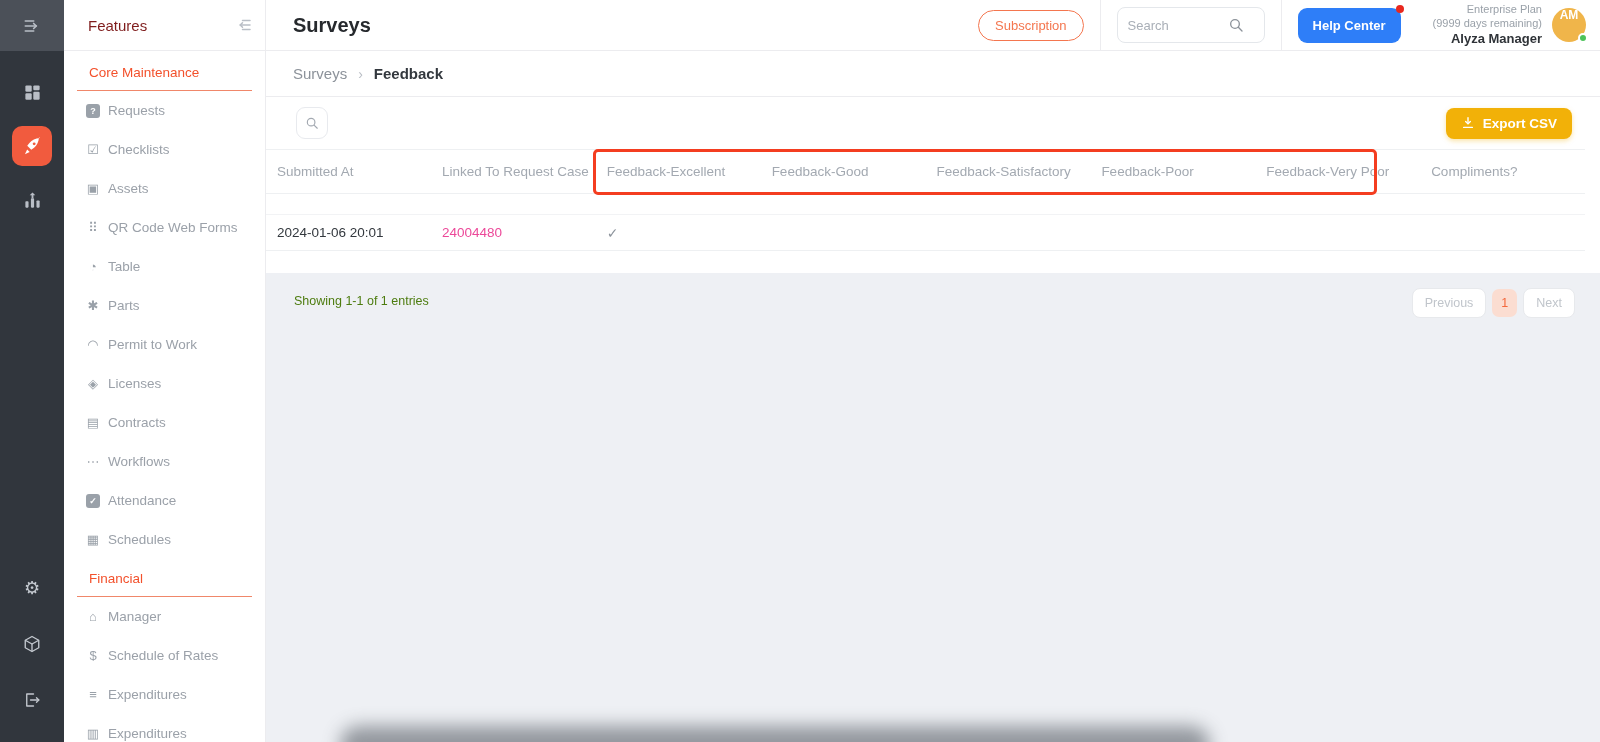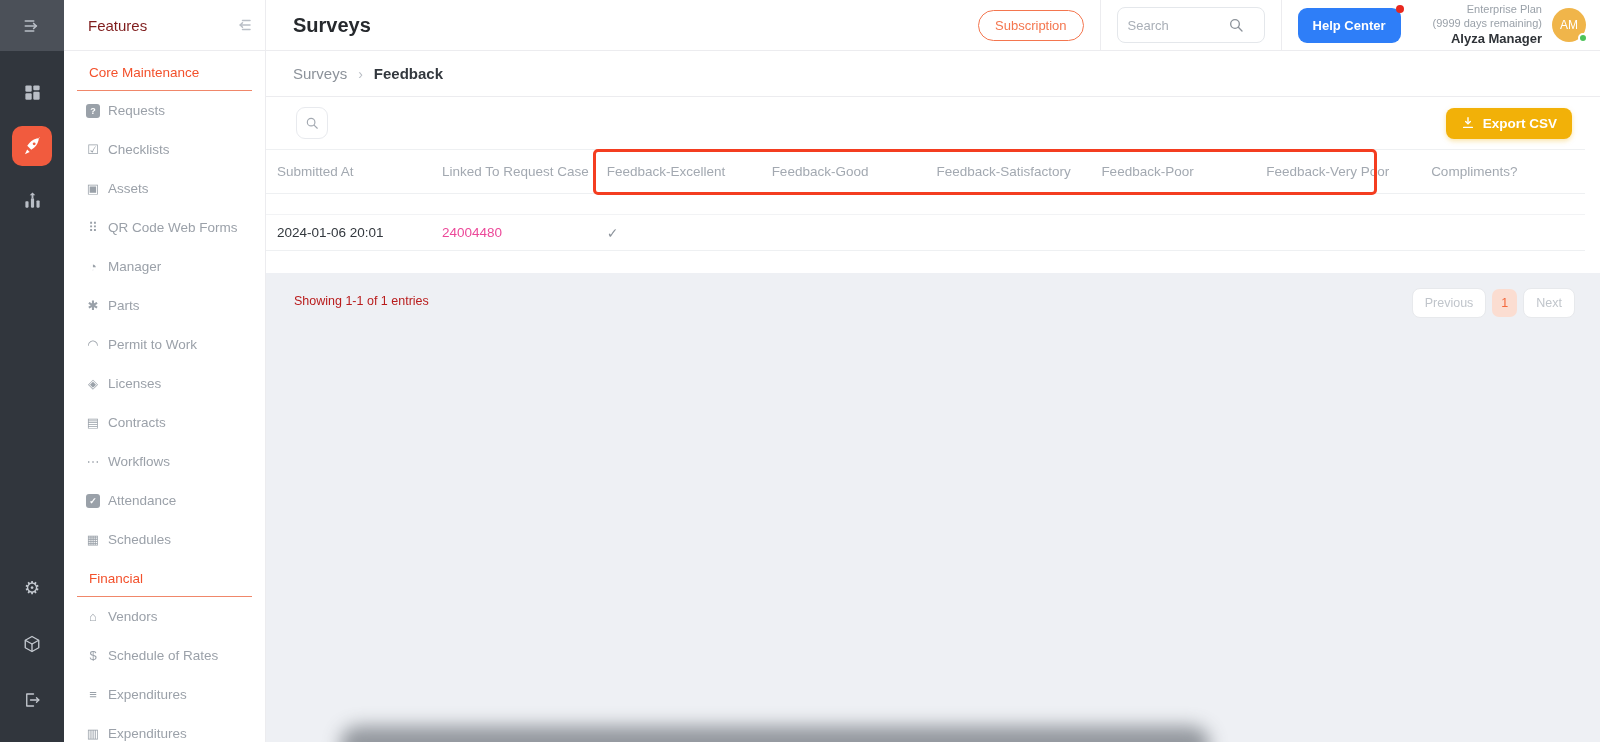--- a/index.html
+++ b/index.html
@@ -39,21 +39,21 @@
   #search-box { width:148px; height:36px; border:1px solid #e4e7eb; border-radius:8px; display:flex; align-items:center; padding:0 10px; }
   #search-box input { border:none; outline:none; width:100px; font-size:13px; color:#60666d; font-family:inherit; }
   #search-box input::placeholder { color:#a9afb7; }
   #help-wrap { position:relative; }
   #help-btn { background:#2e7ef8; color:#fff; border:none; border-radius:9px; padding:10px 15px; font-size:13px; font-weight:bold; cursor:pointer; font-family:inherit; }
   #help-dot { position:absolute; top:-3px; right:-3px; width:8px; height:8px; border-radius:50%; background:#e8281e; }
   #user-sect { display:flex; align-items:center; gap:10px; padding:0 14px 0 16px; height:51px; }
   #user-text { text-align:right; line-height:1.25; }
   .plan-line { font-size:11px; color:#9aa1a9; }
   #user-name { font-size:13px; font-weight:bold; color:#2f3338; }
-  #avatar { position:relative; width:34px; height:34px; border-radius:50%; background:#f0b54a; color:#fff; font-size:12px; font-weight:normal; display:flex; align-items:center; justify-content:center; cursor:pointer; }
+  #avatar { position:relative; width:34px; height:34px; border-radius:50%; background:#f0b54a; color:#fff; font-size:12px; font-weight:bold; display:flex; align-items:flex-start; justify-content:center; cursor:pointer; }
   #presence-dot { position:absolute; bottom:-1px; right:-2px; width:10px; height:10px; border-radius:50%; background:#4cc35a; border:2px solid #fff; }
   
   #breadcrumb-bar { height:46px; flex:none; display:flex; align-items:center; gap:11px; padding-left:27px; border-bottom:1px solid #ececef; background:#fff; }
   #crumb-root { font-size:15px; color:#8c929a; cursor:pointer; }
   #crumb-sep { font-size:14px; color:#b9bec5; }
   #crumb-page { font-size:15px; color:#33383e; font-weight:bold; }
   
   #tabs-bar { height:43px; flex:none; display:flex; align-items:flex-end; gap:48px; padding-left:27px; border-bottom:1px solid #ececef; background:#fff; }
   .tab { padding-bottom:12px; font-size:13.5px; color:#c9ced5; cursor:pointer; border-bottom:2px solid transparent; margin-bottom:-1px; white-space:nowrap; }
   .tab.active { color:#2f3338; font-weight:bold; border-bottom-color:#f3512c; }
@@ -66,21 +66,21 @@
   #table-wrap { position:relative; padding-bottom:22px; }
   table { width:1319px; table-layout:fixed; border-collapse:collapse; }
   th { height:44px; text-align:left; font-weight:normal; font-size:13.5px; color:#a3a9b1; padding-left:11px; border-top:1px solid #eef0f2; border-bottom:1px solid #eef0f2; white-space:nowrap; overflow:hidden; }
   tr.filter-row td { height:21px; border-bottom:1px solid #f2f3f5; }
   tr.data-row td { height:36px; font-size:13.5px; color:#33383e; padding-left:11px; border-bottom:1px solid #eef0f2; }
   .case-link { color:#ec4899; cursor:pointer; }
   .check-mark { color:#8d949c; font-size:14px; }
   #highlight-box { position:absolute; left:327px; top:0; width:784px; height:46px; border:3px solid #f43d20; border-radius:5px; pointer-events:none; z-index:2; }
   
   #gray-area { flex:1; background:#eef0f4; display:flex; align-items:flex-start; justify-content:space-between; padding:15px 25px 0 28px; }
-  #showing-text { font-size:12.5px; color:#b91c1c; padding-top:6px; }
+  #showing-text { font-size:12.5px; color:#4d7c0f; padding-top:6px; }
   #pagination { display:flex; align-items:center; gap:6px; }
   .page-btn { background:#fff; border:1px solid #e7e9ec; border-radius:8px; padding:7px 12px; font-size:12.5px; color:#c0c5cb; cursor:pointer; font-family:inherit; }
   #page-current { background:#fbddd1; border:none; border-radius:7px; padding:7px 9px; font-size:12.5px; color:#f4683c; cursor:pointer; font-family:inherit; }
   
   #bottom-shadow { position:absolute; left:340px; top:726px; width:870px; height:38px; background:#394049; border-radius:19px; filter:blur(9px); opacity:.5; pointer-events:none; z-index:6; }
   svg { display:block; }
 </style>
 </head>
 <body>
 
@@ -176,21 +176,21 @@
       <div class="nav-item">
         <span class="nav-icon">▣</span>
         <span class="nav-label">Assets</span>
       </div>
       <div class="nav-item">
         <span class="nav-icon">⠿</span>
         <span class="nav-label">QR Code Web Forms</span>
       </div>
       <div class="nav-item">
         <span class="nav-icon">◔</span>
-        <span class="nav-label">Manager</span>
+        <span class="nav-label">Table</span>
       </div>
       <div class="nav-item">
         <span class="nav-icon">✱</span>
         <span class="nav-label">Parts</span>
       </div>
       <div class="nav-item">
         <span class="nav-icon">◠</span>
         <span class="nav-label">Permit to Work</span>
       </div>
       <div class="nav-item">
@@ -209,21 +209,21 @@
         <span class="nav-icon boxed">✓</span>
         <span class="nav-label">Attendance</span>
       </div>
       <div class="nav-item">
         <span class="nav-icon">▦</span>
         <span class="nav-label">Schedules</span>
       </div>
       <div class="nav-section-label">Financial</div>
       <div class="nav-item">
         <span class="nav-icon">⌂</span>
-        <span class="nav-label">Vendors</span>
+        <span class="nav-label">Manager</span>
       </div>
       <div class="nav-item">
         <span class="nav-icon">$</span>
         <span class="nav-label">Schedule of Rates</span>
       </div>
       <div class="nav-item">
         <span class="nav-icon">≡</span>
         <span class="nav-label">Expenditures</span>
       </div>
       <div class="nav-item">

